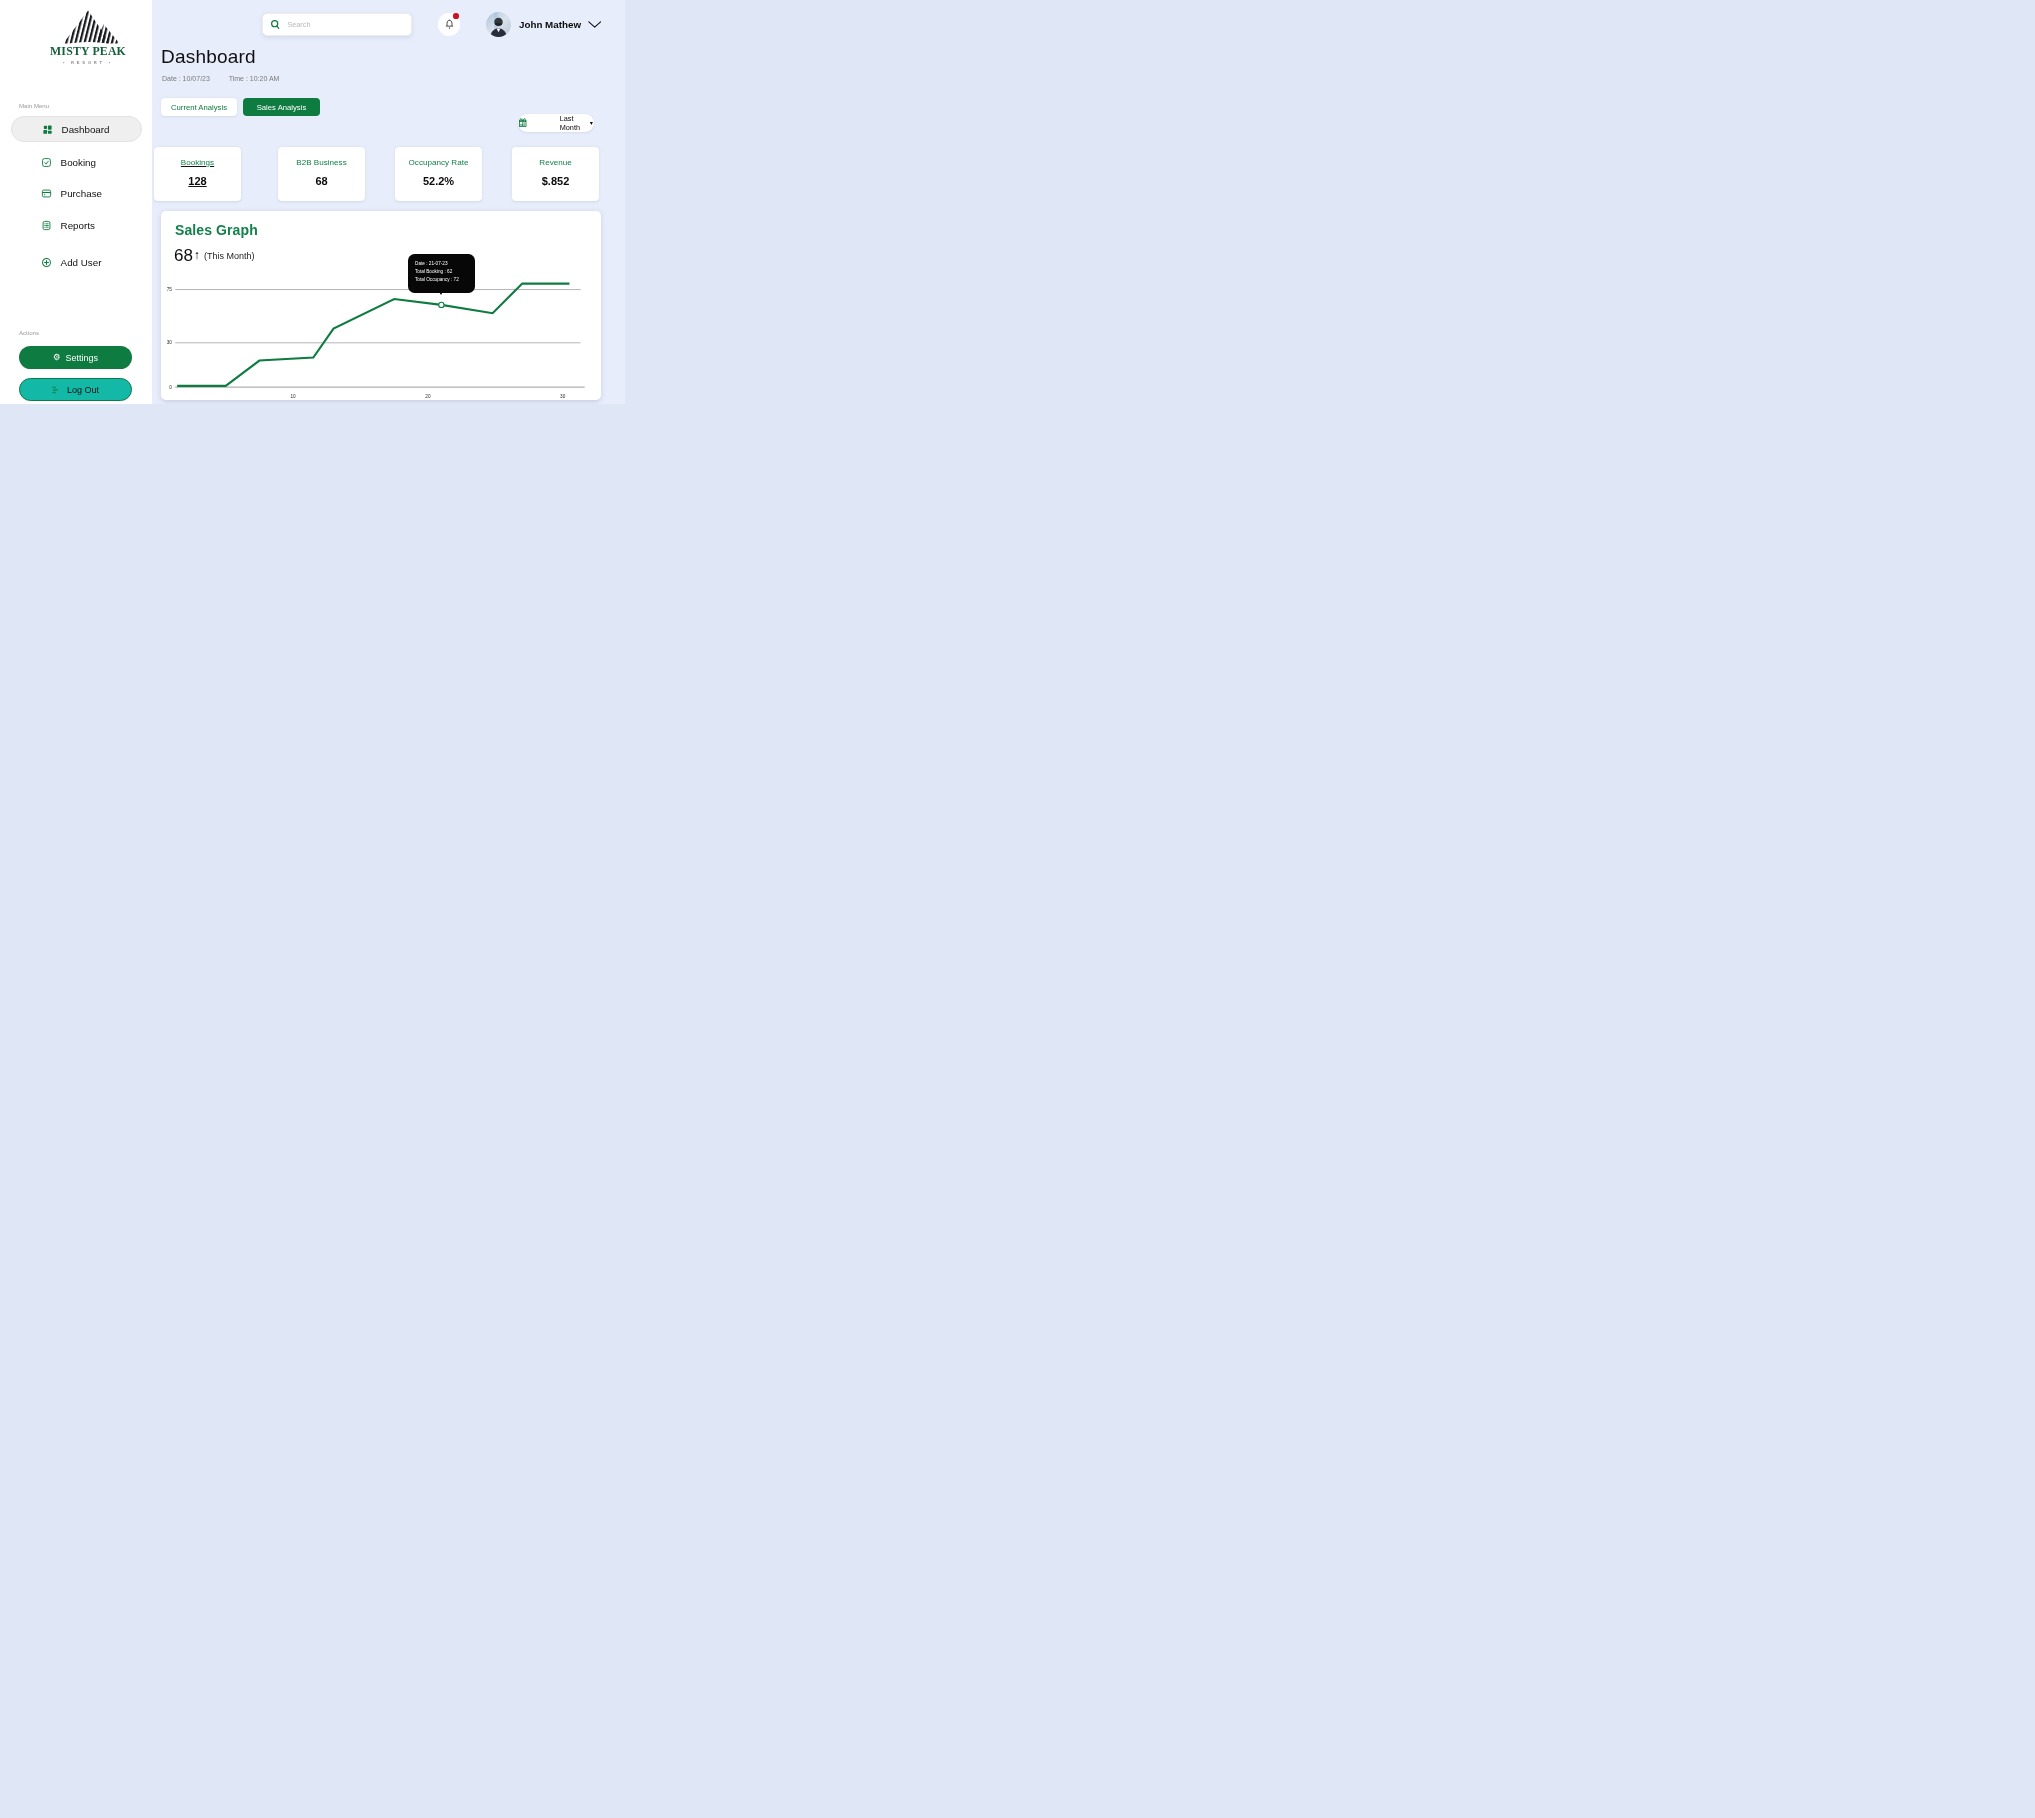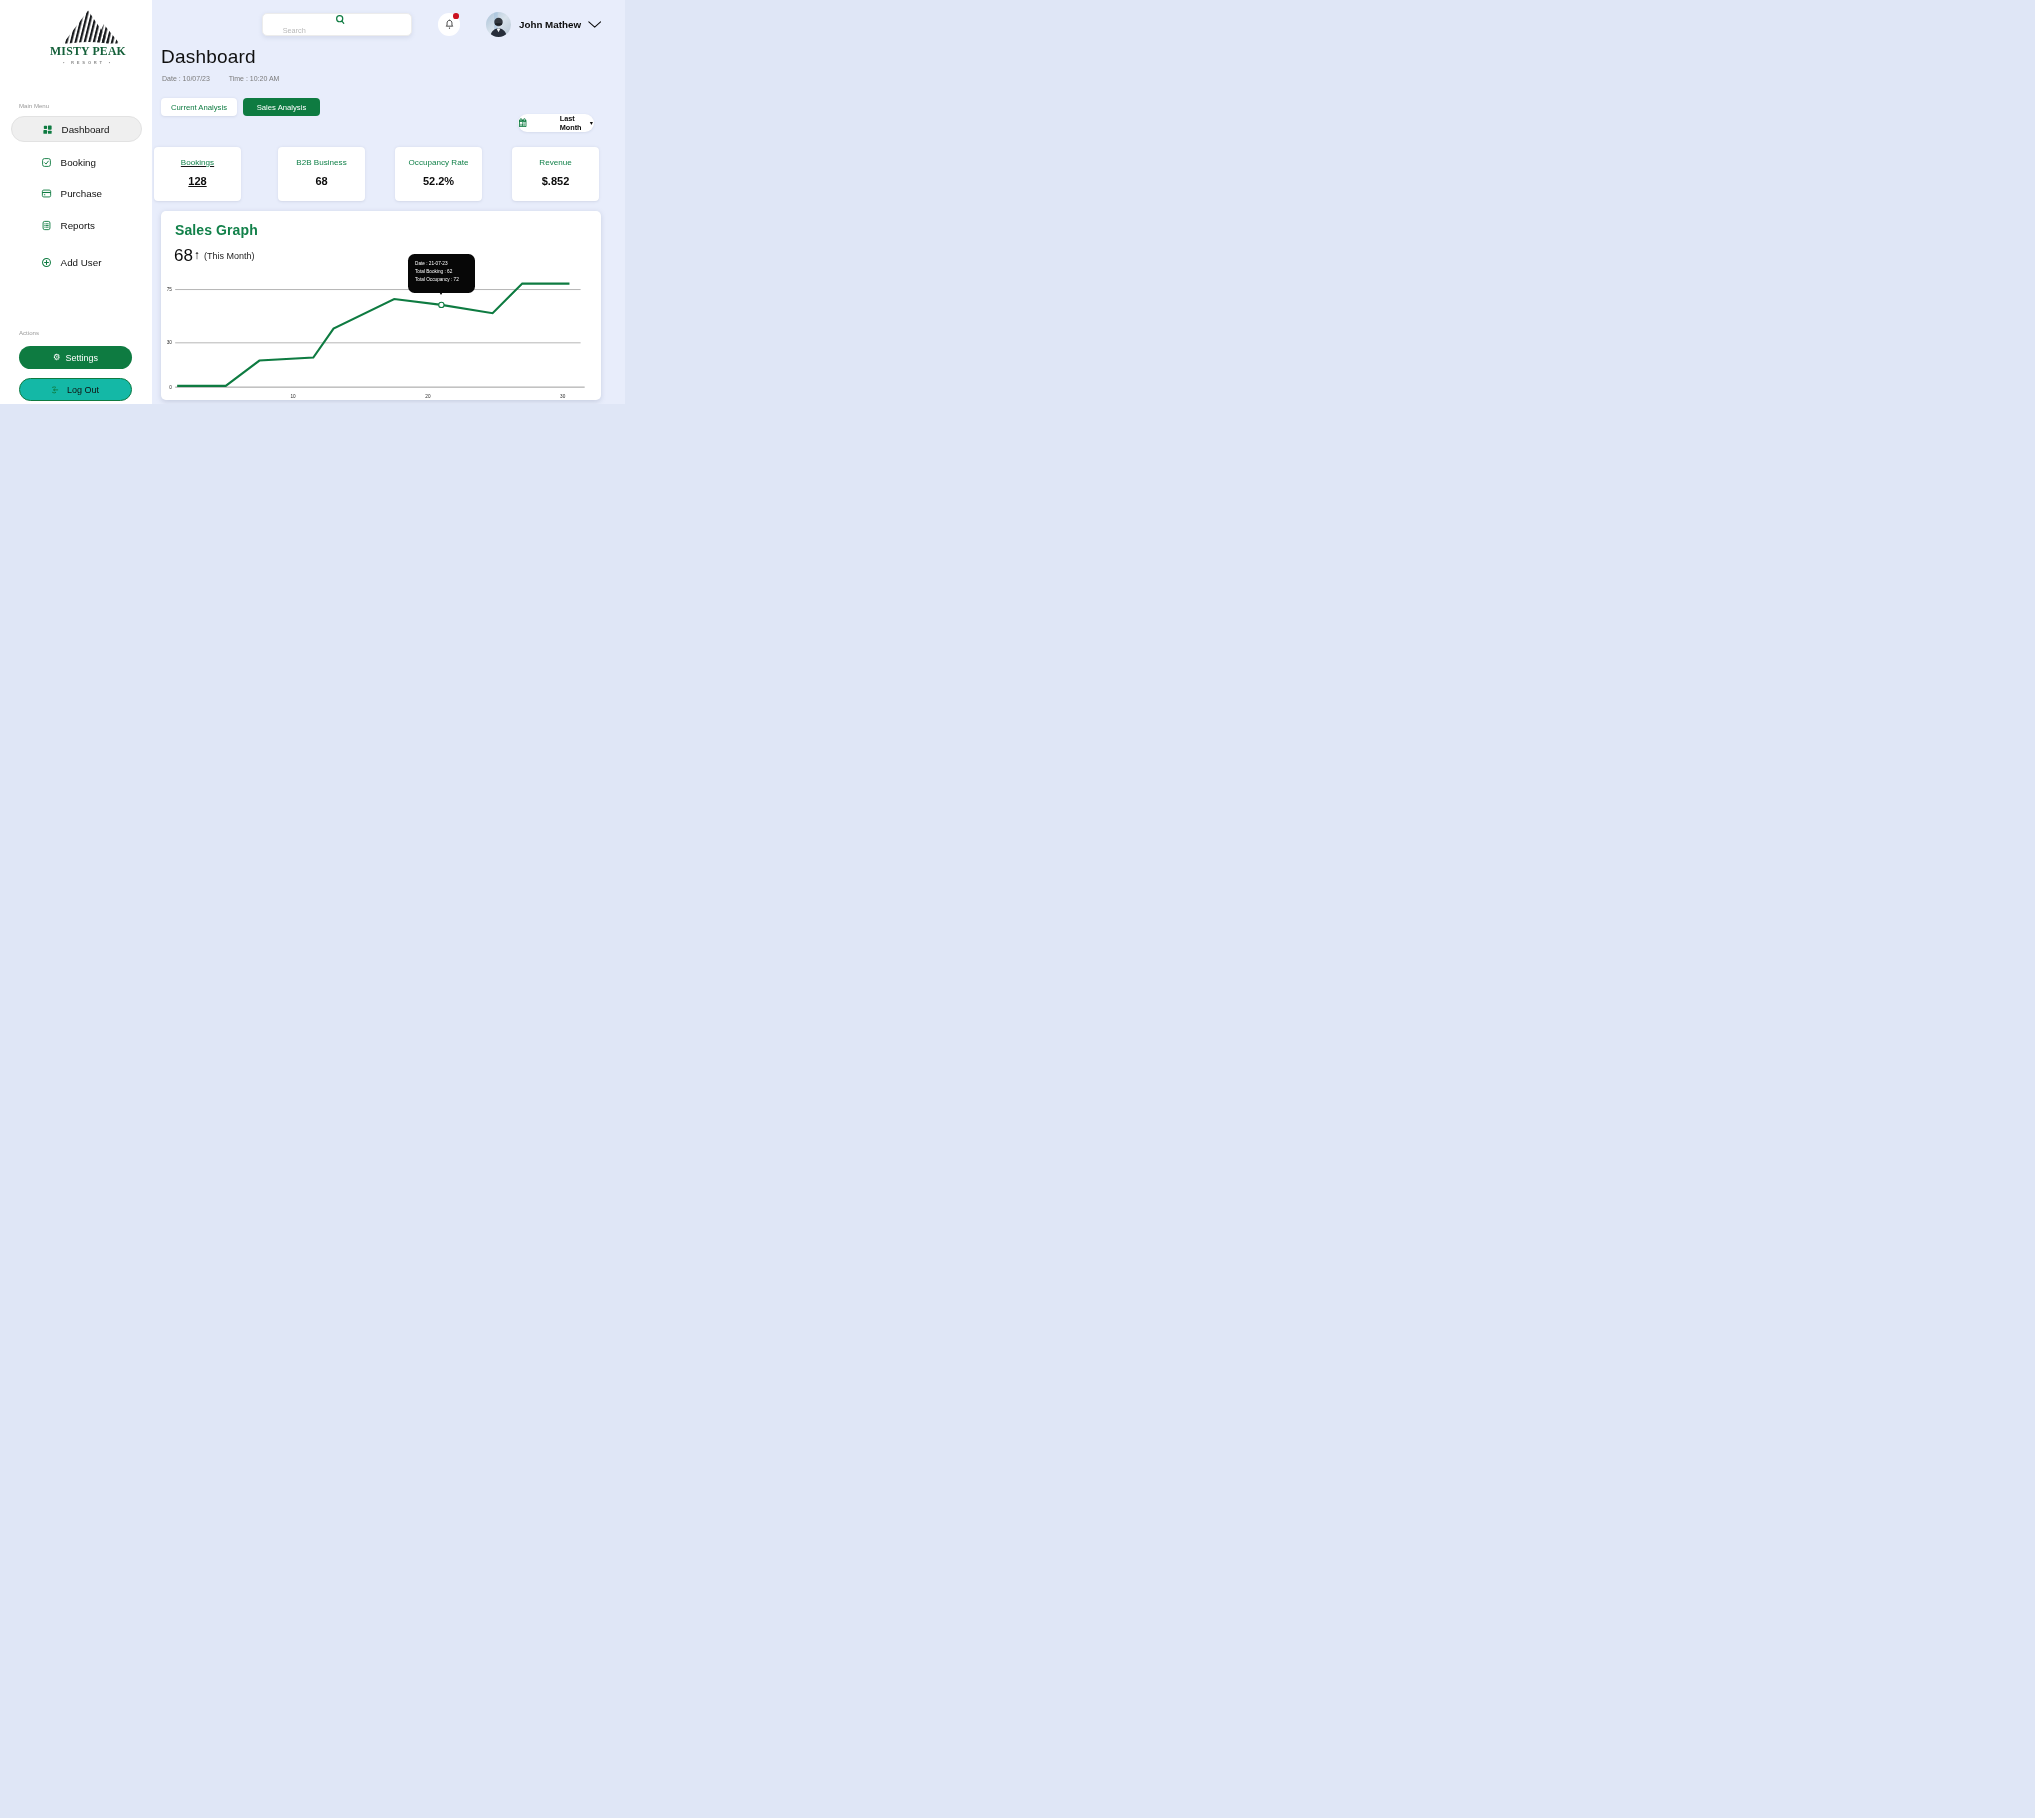--- a/index.html
+++ b/index.html
@@ -26,21 +26,21 @@
   .pill-btn{position:absolute;left:19px;width:113px;height:23px;border-radius:11.4px;display:flex;
     align-items:center;justify-content:center;cursor:pointer;}
   #settings-btn{background:#0e7b41;color:#fff;}
   #settings-btn .glyph{font-size:8.5px;margin-right:4.9px;line-height:1;}
   #settings-btn .lbl{font-size:9px;color:#fff;}
   #logout-btn{background:#14b8a6;border:0.6px solid #0e7b41;align-items:center;}
   #logout-btn .lbl{font-size:9px;color:#111;margin-left:5.3px;}
   
   .search-box{position:absolute;left:262px;top:13.4px;width:150px;height:22.4px;background:#fff;
     border:0.4px solid #ececec;border-radius:4.9px;box-shadow:0 1.2px 4.1px rgba(130,140,170,.18);
-    display:flex;align-items:center;flex-direction:column;}
+    display:flex;align-items:center;}
   .search-box svg{margin-left:6.5px;flex:none;}
   .search-box input{border:none;outline:none;background:transparent;font-size:7.3px;color:#333;
     margin-left:5.3px;width:118px;font-family:inherit;}
   .search-box input::placeholder{color:#b9b9b9;}
   .bell-wrap{position:absolute;left:438px;top:13.4px;width:22.4px;height:22.4px;background:#fff;
     border-radius:50%;display:flex;align-items:center;justify-content:center;cursor:pointer;}
   .bell-badge{position:absolute;right:1.6px;top:0px;width:5.7px;height:5.7px;border-radius:50%;background:#cb1221;}
   .avatar{position:absolute;left:486px;top:12.2px;width:25px;height:25px;border-radius:50%;overflow:hidden;cursor:pointer;}
   .user-name{position:absolute;left:519px;top:19px;font-size:9.8px;font-weight:700;color:#0c0c0c;cursor:pointer;}
   .chevron{position:absolute;left:588px;top:21px;cursor:pointer;}
@@ -50,21 +50,21 @@
   .date-row span{margin-right:17px;}
   
   .tab{position:absolute;top:98px;height:18.3px;border-radius:4px;display:flex;align-items:center;
     justify-content:center;font-size:7.7px;cursor:pointer;}
   #tab-current{left:161px;width:76px;background:#fff;color:#0e7b41;box-shadow:0 0.8px 2.4px rgba(130,140,170,.2);}
   #tab-sales{left:243px;width:77px;background:#0e7b41;color:#fff;}
   
   .filter-pill{position:absolute;left:518px;top:114px;width:76px;height:18.3px;background:#fff;
     border-radius:9.4px;display:flex;align-items:center;justify-content:center;cursor:pointer;
     box-shadow:0 0.8px 2.4px rgba(130,140,170,.2);}
-  .filter-pill .lbl{font-size:7.3px;font-weight:700;color:#0b0b0b;margin:0 3.7px 0 3.3px;padding-left:29px;}
+  .filter-pill .lbl{font-size:7.3px;font-weight:400;color:#0b0b0b;margin:0 3.7px 0 3.3px;padding-left:29px;}
   .filter-pill .tri{font-size:5.3px;color:#0b0b0b;line-height:1;}
   
   .stat-card{position:absolute;top:147px;width:87px;height:54px;background:#fff;border-radius:4.1px;
     box-shadow:0 0.8px 2.4px rgba(130,140,170,.22);text-align:center;}
   .stat-card .t{margin-top:11px;font-size:8.1px;color:#12814a;}
   .stat-card .v{margin-top:7.7px;font-size:11px;font-weight:700;color:#0c0c0c;}
   
   .graph-card{position:absolute;left:161px;top:211px;width:440px;height:189px;background:#fff;
     border-radius:4.9px;box-shadow:0 1.6px 4.9px rgba(120,130,160,.28);overflow:hidden;}
   .graph-title{position:absolute;left:14px;top:11.4px;font-size:14px;font-weight:700;color:#12814a;letter-spacing:0.1px;}

